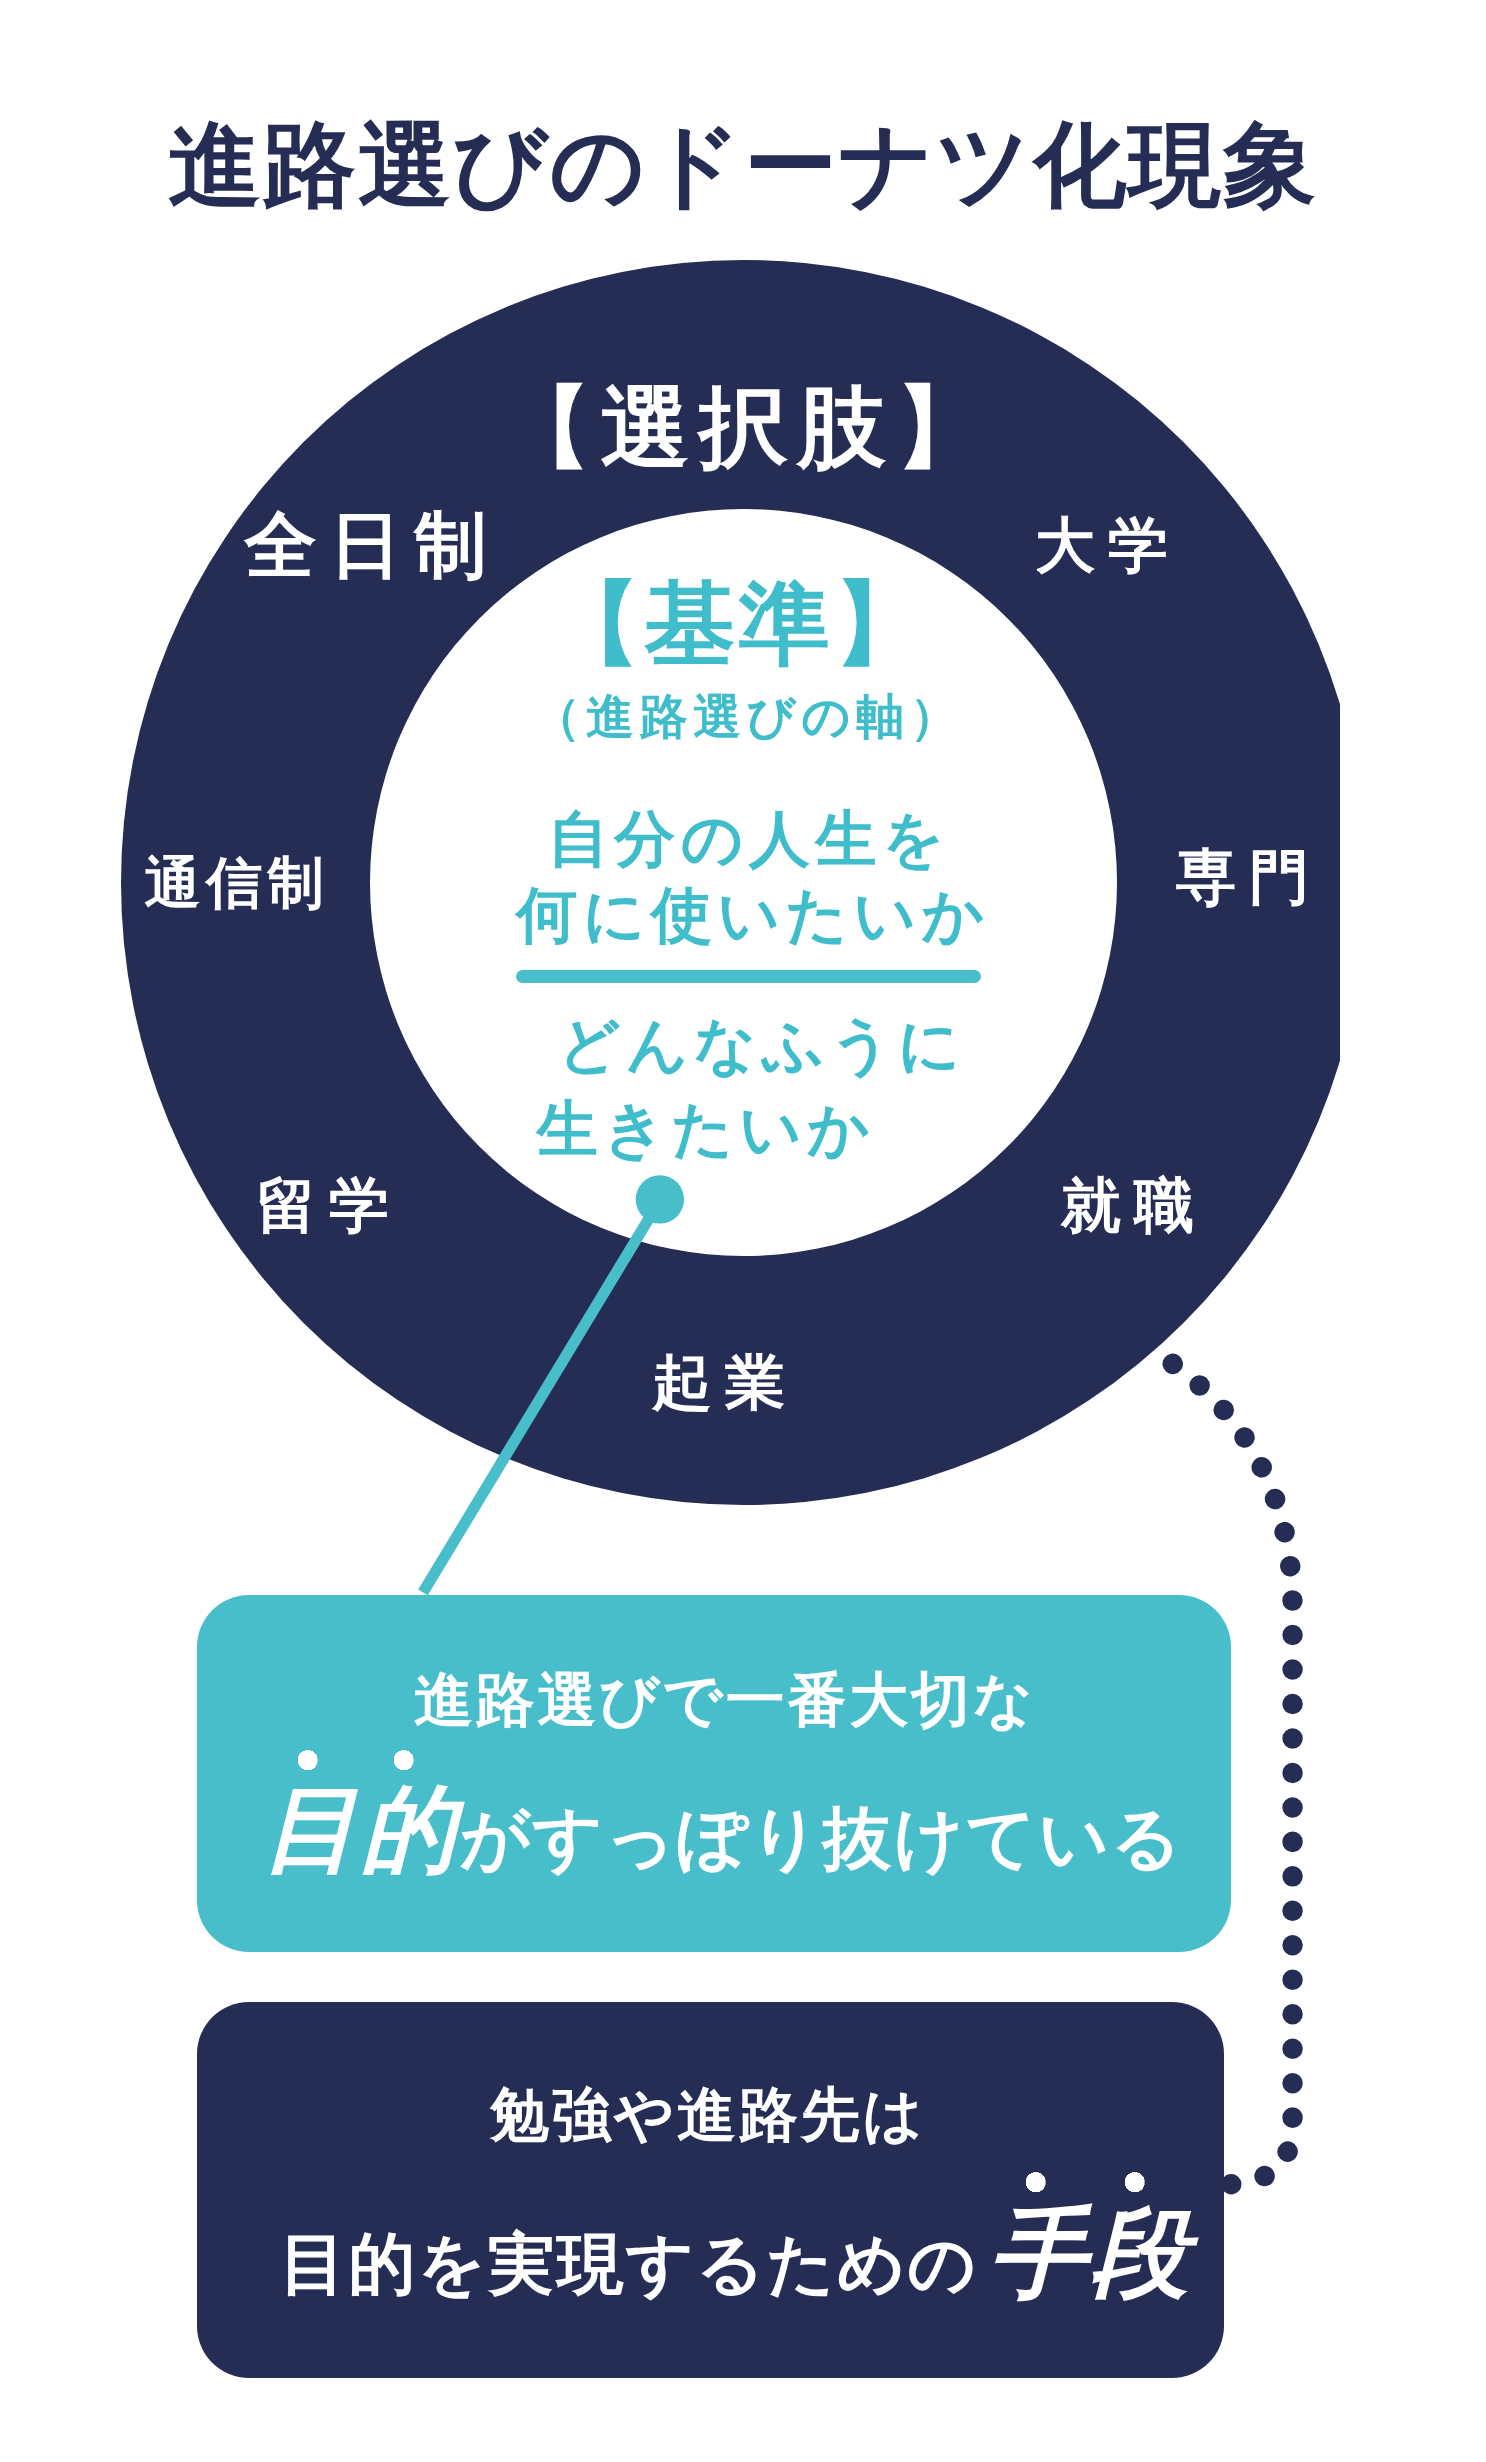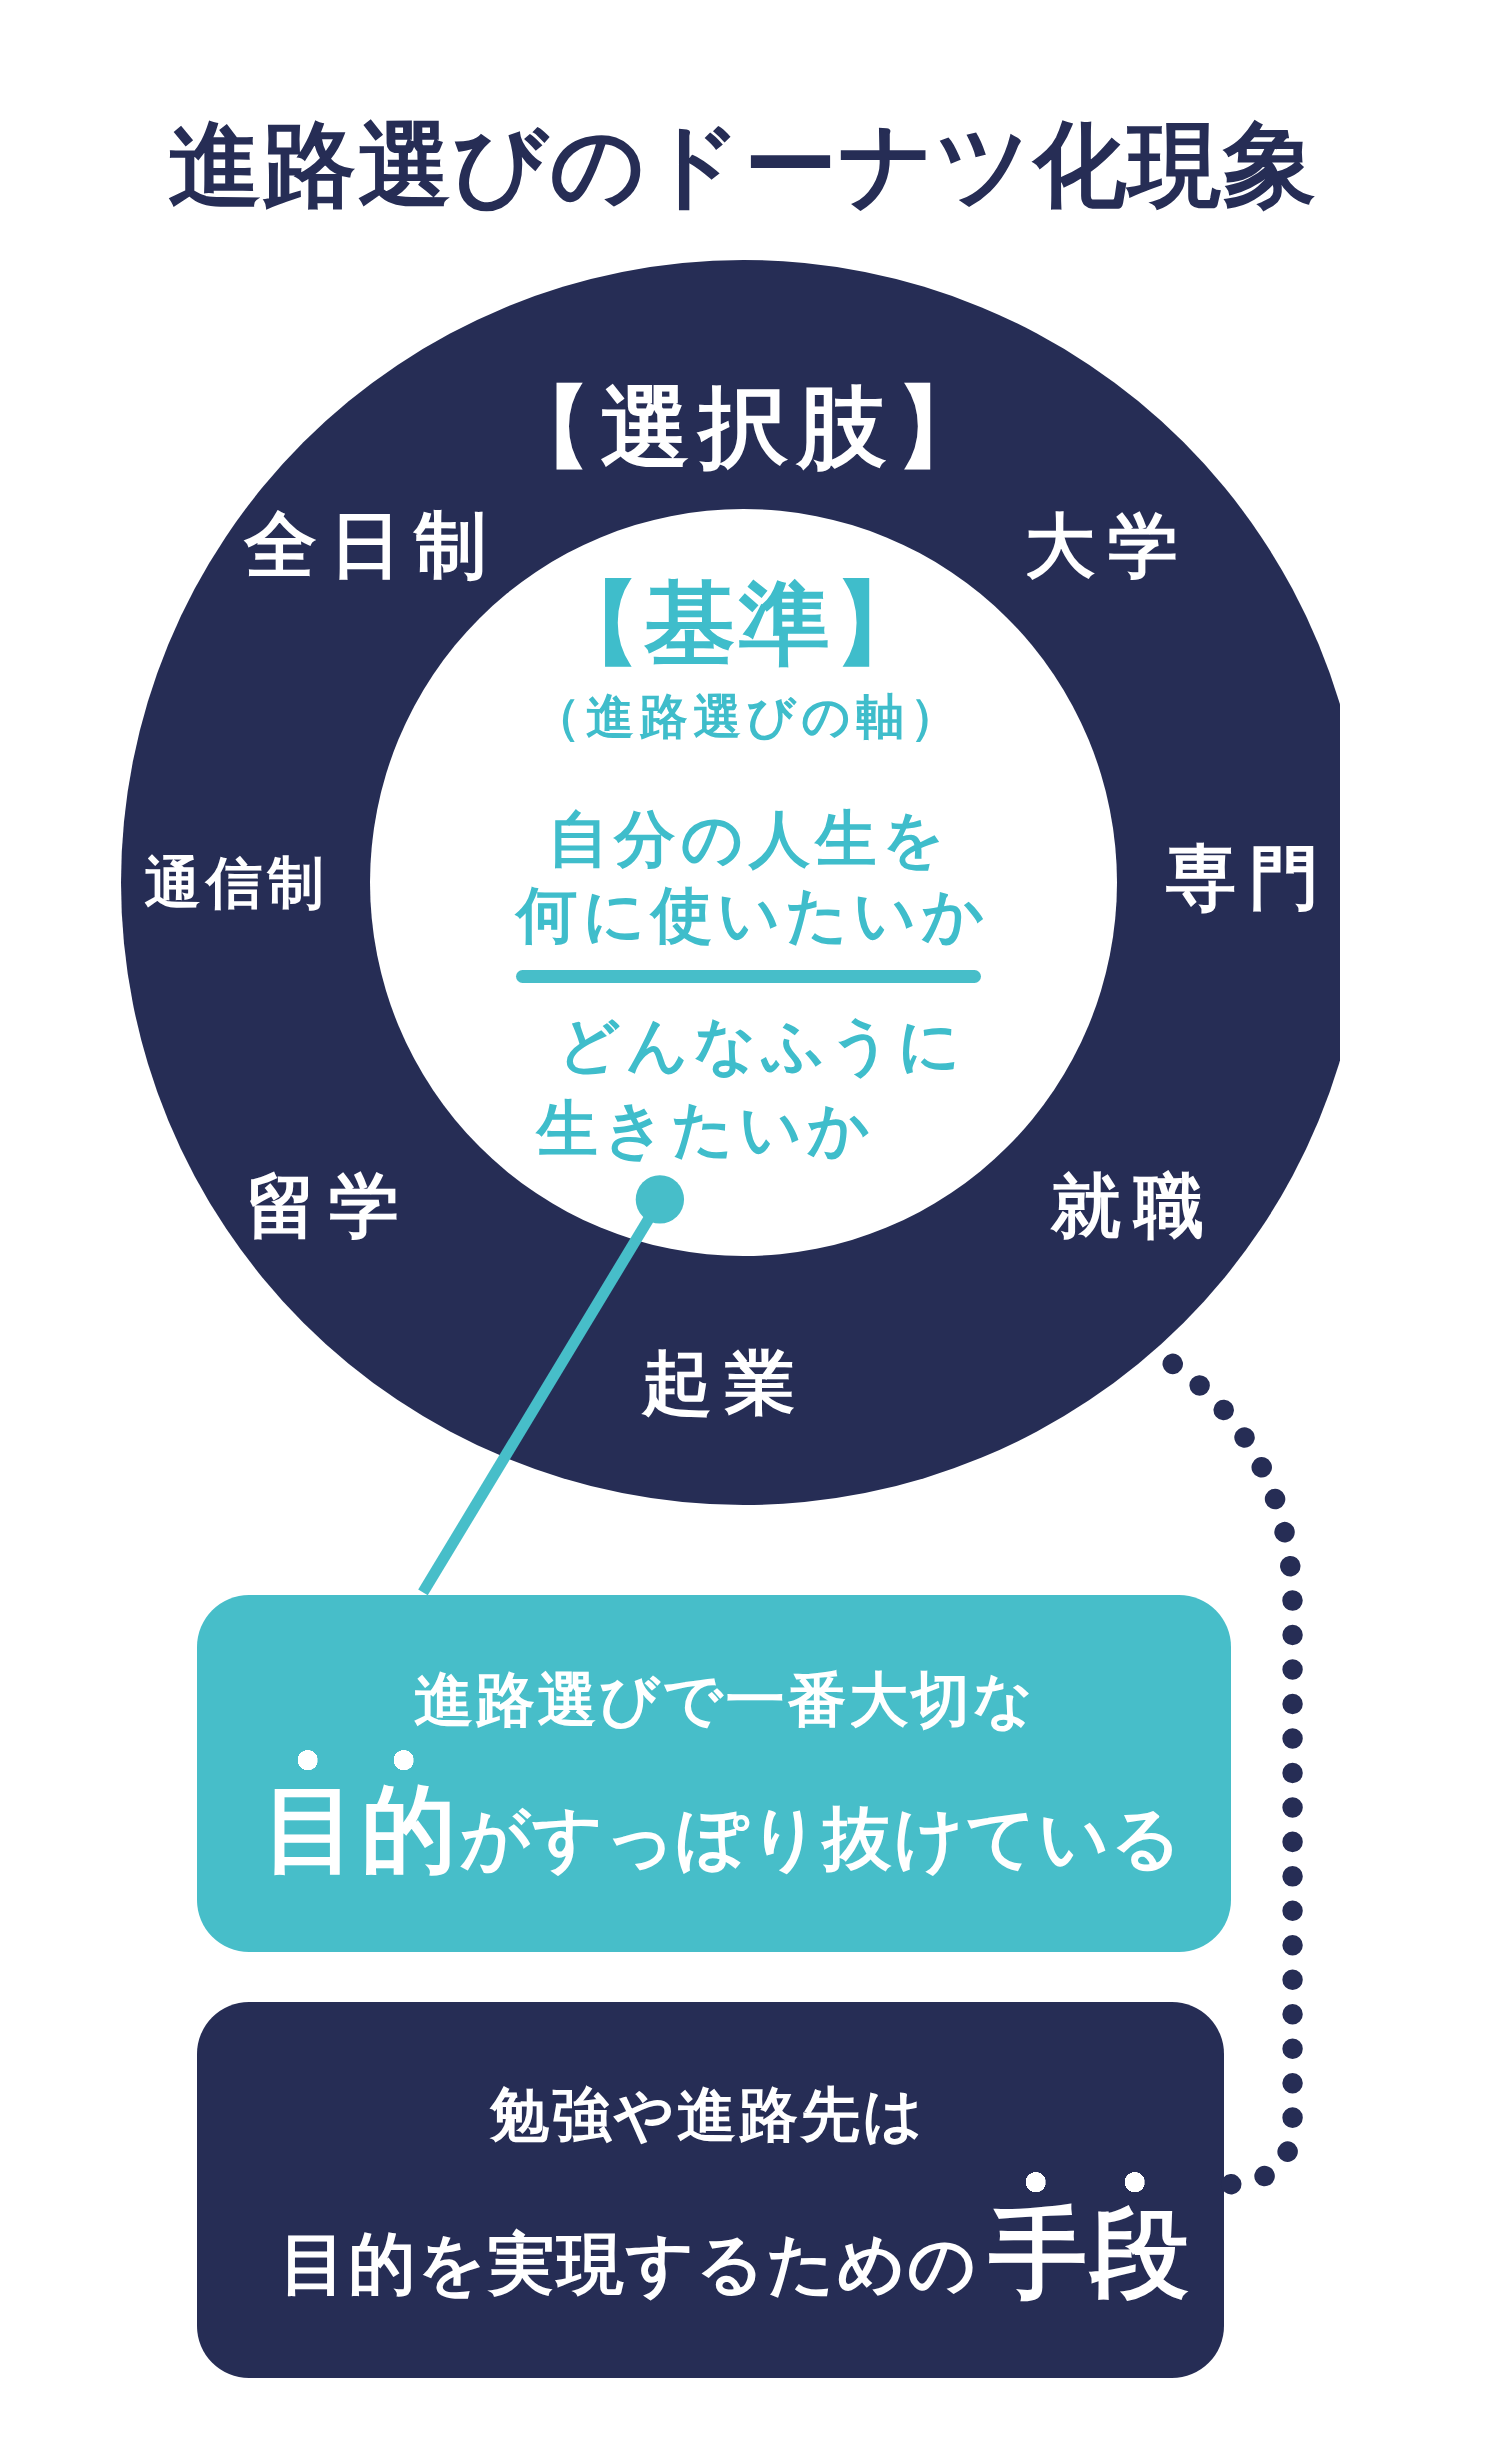--- a/index.html
+++ b/index.html
@@ -10,21 +10,21 @@
   
   .ctr { position:absolute; transform:translate(-50%,-50%); white-space:nowrap; line-height:1.1; }
 
   .title { left:743px; top:165px; font-size:93px; font-weight:900; color:#262D55; letter-spacing:1.9px; }
 
   .donut { position:absolute; left:121px; top:260px; width:1245px; height:1245px; border-radius:50%; background:#262D55; }
   .hole  { position:absolute; left:370px; top:509px; width:747px;  height:747px;  border-radius:50%; background:#ffffff; }
 
   .ring-heading { left:748px; top:400px; font-size:89px; font-weight:700; color:#ffffff; letter-spacing:9.3px;margin-top:28px; }
 
-  .opt { font-weight:700; color:#ffffff; font-size:70px; letter-spacing:13px; }
+  .opt { font-weight:700; color:#ffffff; font-size:60px; letter-spacing:13px; }
   .opt-0 { left:372px;  top:546px;  font-size:72px;text-align:right; }
   .opt-1 { left:1108px; top:546px; }
   .opt-2 { left:237px;  top:883px;  font-size:56px; letter-spacing:5.6px; }
   .opt-3 { left:1249px; top:878px; }
   .opt-4 { left:329px;  top:1206px; }
   .opt-5 { left:1134px; top:1206px; }
   .opt-6 { left:725px;  top:1383px; }
 
   .tealtxt { color:#3FBDCB; }
   .center-heading { left:739px; top:624px; font-size:91px; font-weight:700; letter-spacing:3.7px; }
@@ -46,21 +46,21 @@
 
   .emline { position:absolute; transform:translateX(-50%); display:flex; align-items:baseline; white-space:nowrap; color:#ffffff; font-weight:700; }
   .b1l2 { left:723px; top:1782px; }
   .b2l2 { left:736px; top:2204px; }
   .b1l2 .big  { font-size:95px; line-height:1; letter-spacing:3.7px; }
   .b1l2 .rest { font-size:69px;  line-height:1; letter-spacing:1.9px; }
   .b2l2 .pre  { font-size:67px;  line-height:1; letter-spacing:1.9px; }
   .b2l2 .big  { font-size:98px; line-height:1; letter-spacing:3.7px; margin-left:11px; }
 
   
-  .emph { position:relative; display:inline-block; }
+  .emph { position:relative; display:inline-block;font-style:italic; }
   .emph::after {
     content:""; position:absolute; left:0; top:-32px; width:100%; height:20.4px;
     background-image:
       radial-gradient(circle closest-side,#ffffff 98%,transparent 100%),
       radial-gradient(circle closest-side,#ffffff 98%,transparent 100%);
     background-size:20.4px 20.4px; background-repeat:no-repeat;
     background-position:20% 0, 74% 0;
   }
 </style>
 </head>

